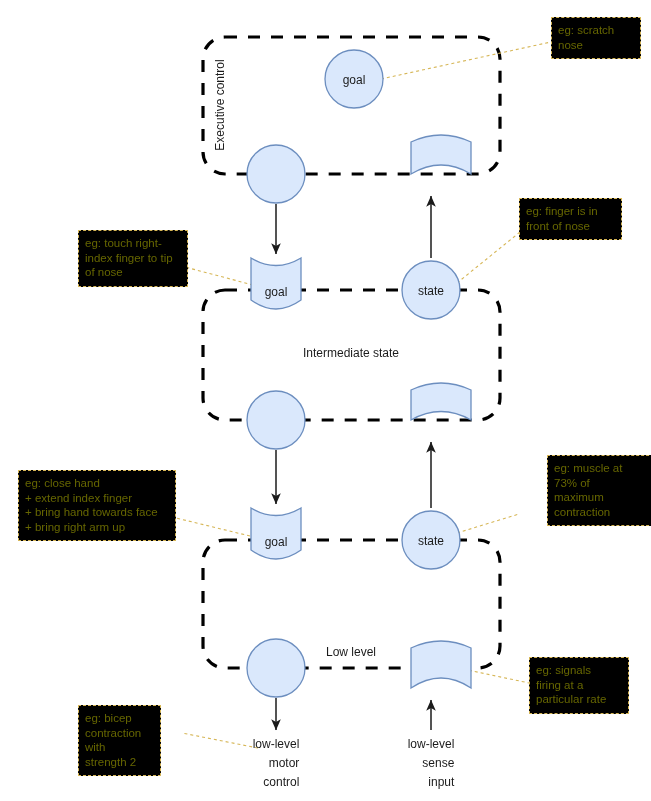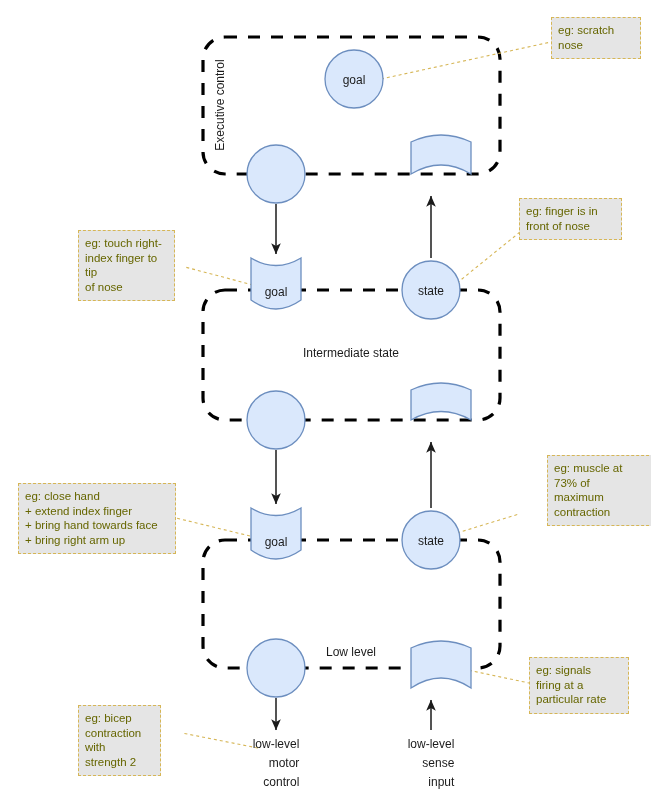--- a/index.html
+++ b/index.html
@@ -7,21 +7,21 @@
     width:651px;height:801px;position:relative;overflow:hidden;
     font-family:"Liberation Sans","DejaVu Sans",sans-serif;
     color:#000;
   }
   #stage{position:absolute;left:0;top:0;width:651px;height:801px;}
   svg.layer{position:absolute;left:0;top:0;width:651px;height:801px;overflow:visible;}
 
   
   .note{
     position:absolute;
-    background:#e5e5e5;
+    background:#000000;
     border:1px dashed #d6b656;
     color:#666600;
     font-size:11.5px;
     line-height:14.5px;
     padding:5px 6px 6px 6px;
     box-sizing:border-box;
     white-space:pre-line;
   }
 
   
@@ -135,28 +135,28 @@
   <div class="tlabel" style="left:276px;top:735px;">low-level
 motor
 control</div>
   <div class="tlabel" style="left:431px;top:735px;">low-level
 sense
 input</div>
 
   <div class="note" style="left:551px;top:17px;width:90px;">eg: scratch
 nose</div>
 
-  <div class="note" style="left:78px;top:230px;width:97px;">eg: touch right-
+  <div class="note" style="left:78px;top:230px;width:110px;">eg: touch right-
 index finger to tip
 of nose</div>
 
   <div class="note" style="left:519px;top:198px;width:103px;">eg: finger is in
 front of nose</div>
 
-  <div class="note" style="left:18px;top:483px;width:158px;">eg: close hand
+  <div class="note" style="left:18px;top:470px;width:158px;">eg: close hand
 + extend index finger
 + bring hand towards face
 + bring right arm up</div>
 
   <div class="note" style="left:547px;top:455px;width:112px;">eg: muscle at
 73% of
 maximum
 contraction</div>
 
   <div class="note" style="left:529px;top:657px;width:100px;">eg: signals

